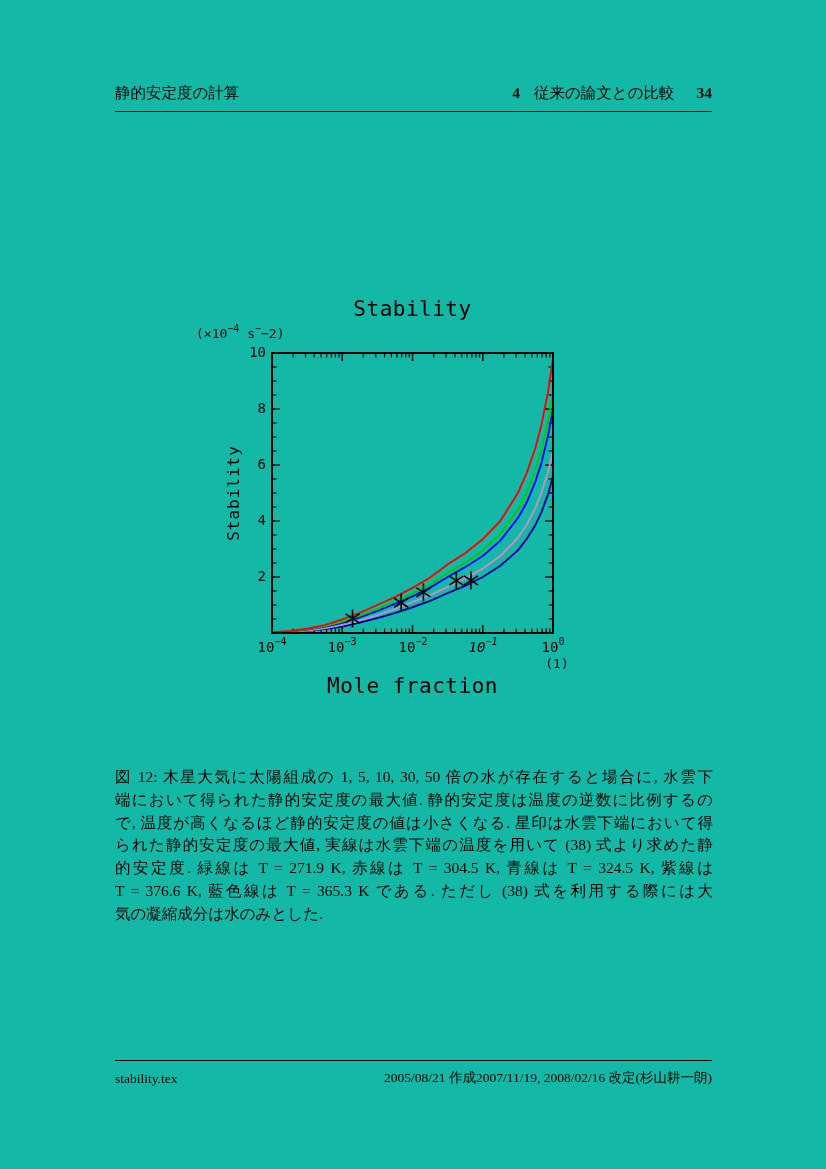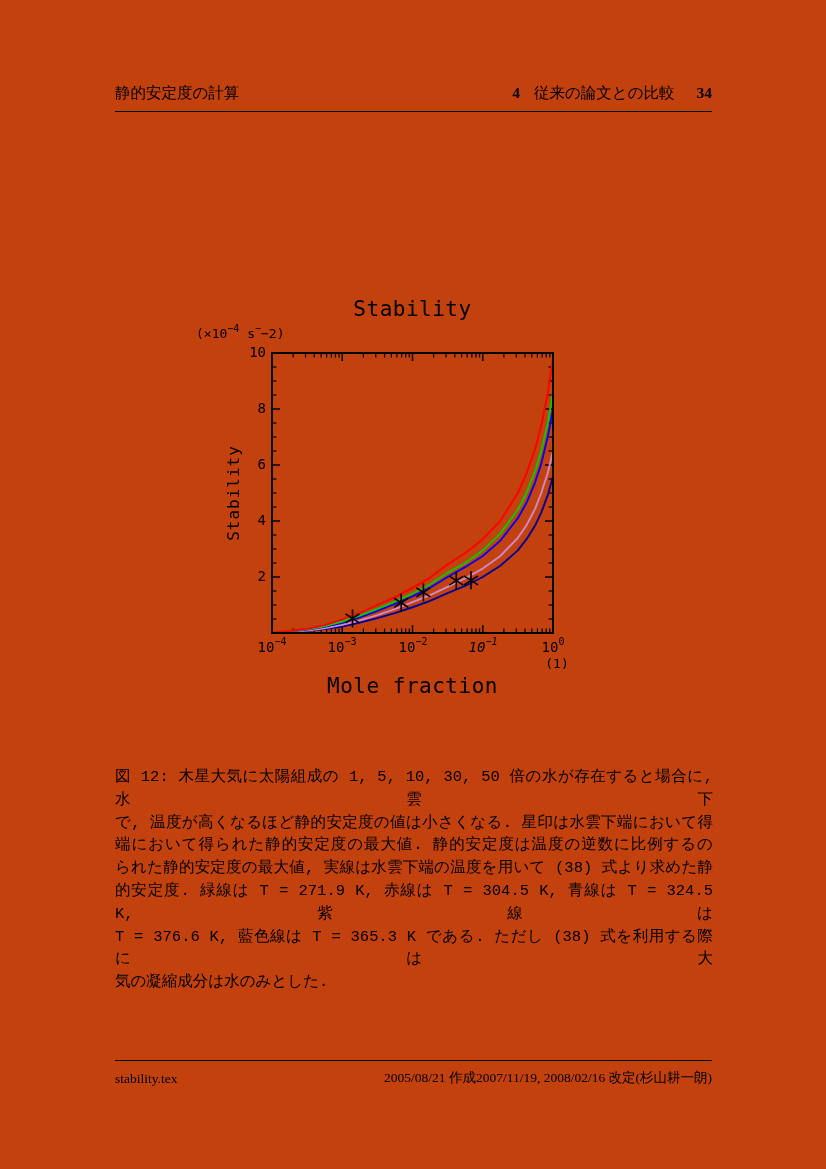--- a/index.html
+++ b/index.html
@@ -1,17 +1,17 @@
 <!DOCTYPE html>
 <html><head>
 <meta charset="utf-8">
 <style>
   html,body { margin:0; padding:0; }
   .page {
-    position:relative; width:826px; height:1169px; background:#c2410c;
+    position:relative; width:826px; height:1169px; background:#14b8a6;
     font-family:"Liberation Serif","DejaVu Serif",serif; color:#000;
     overflow:hidden;
   }
   
   .header {
     position:absolute; left:115px; top:83px; width:597px;
     border-bottom:1.5px solid #000; padding-bottom:7px;
     display:flex; justify-content:space-between; align-items:baseline;
     font-size:15.5px;
   }
@@ -35,21 +35,21 @@
   .ytick { position:absolute; left:228px; width:38px; text-align:right; font-size:14px; }
   .ytick.t10 { top:344px; } .ytick.t8 { top:400px; } .ytick.t6 { top:456px; }
   .ytick.t4 { top:512px; } .ytick.t2 { top:568px; }
   .xtick { position:absolute; top:637px; width:64px; text-align:center; font-size:14px; }
   .xtick.x0 { left:240px; } .xtick.x1 { left:310px; } .xtick.x2 { left:381px; }
   .xtick.x3 { left:451px;font-style:italic; } .xtick.x4 { left:521px; }
   .fig-xunit { position:absolute; left:528px; top:656px; width:58px; text-align:center; font-size:13px; }
   .fig-xlabel { position:absolute; left:272px; top:674px; width:281px; text-align:center; font-size:21px; letter-spacing:0.5px; }
   
   .caption { position:absolute; left:115px; top:766px; width:598px; font-size:15.5px; line-height:22.8px; }
-  .cap-line { text-align:justify; text-align-last:justify;font-family:Liberation Mono, monospace; }
+  .cap-line { text-align:justify; text-align-last:justify; }
   .cap-line.last { text-align-last:left; }
   
   .footer {
     position:absolute; left:115px; top:1060px; width:597px;
     border-top:1.5px solid #000; padding-top:8px;
     display:flex; justify-content:space-between; align-items:flex-end;
     font-size:13.5px;
   }
 </style>
 </head>
@@ -222,22 +222,22 @@
   <span class="xtick x1 figtext"><span>10</span><sup>−3</sup></span>
   <span class="xtick x2 figtext"><span>10</span><sup>−2</sup></span>
   <span class="xtick x3 figtext"><span>10</span><sup>−1</sup></span>
   <span class="xtick x4 figtext"><span>10</span><sup>0</sup></span>
 
   <div class="fig-xunit figtext">(1)</div>
   <div class="fig-xlabel figtext">Mole fraction</div>
 
   <div class="caption">
     <div class="cap-line">図 12: 木星大気に太陽組成の 1, 5, 10, 30, 50 倍の水が存在すると場合に, 水雲下</div>
+    <div class="cap-line">端において得られた静的安定度の最大値. 静的安定度は温度の逆数に比例するの</div>
     <div class="cap-line">で, 温度が高くなるほど静的安定度の値は小さくなる. 星印は水雲下端において得</div>
-    <div class="cap-line">端において得られた静的安定度の最大値. 静的安定度は温度の逆数に比例するの</div>
     <div class="cap-line">られた静的安定度の最大値, 実線は水雲下端の温度を用いて (38) 式より求めた静</div>
     <div class="cap-line">的安定度. 緑線は T = 271.9 K, 赤線は T = 304.5 K, 青線は T = 324.5 K, 紫線は</div>
     <div class="cap-line">T = 376.6 K, 藍色線は T = 365.3 K である. ただし (38) 式を利用する際には大</div>
     <div class="cap-line last">気の凝縮成分は水のみとした.</div>
   </div>
 
   <div class="footer">
     <span>stability.tex</span>
     <span>2005/08/21 作成2007/11/19, 2008/02/16 改定(杉山耕一朗)</span>
   </div>

